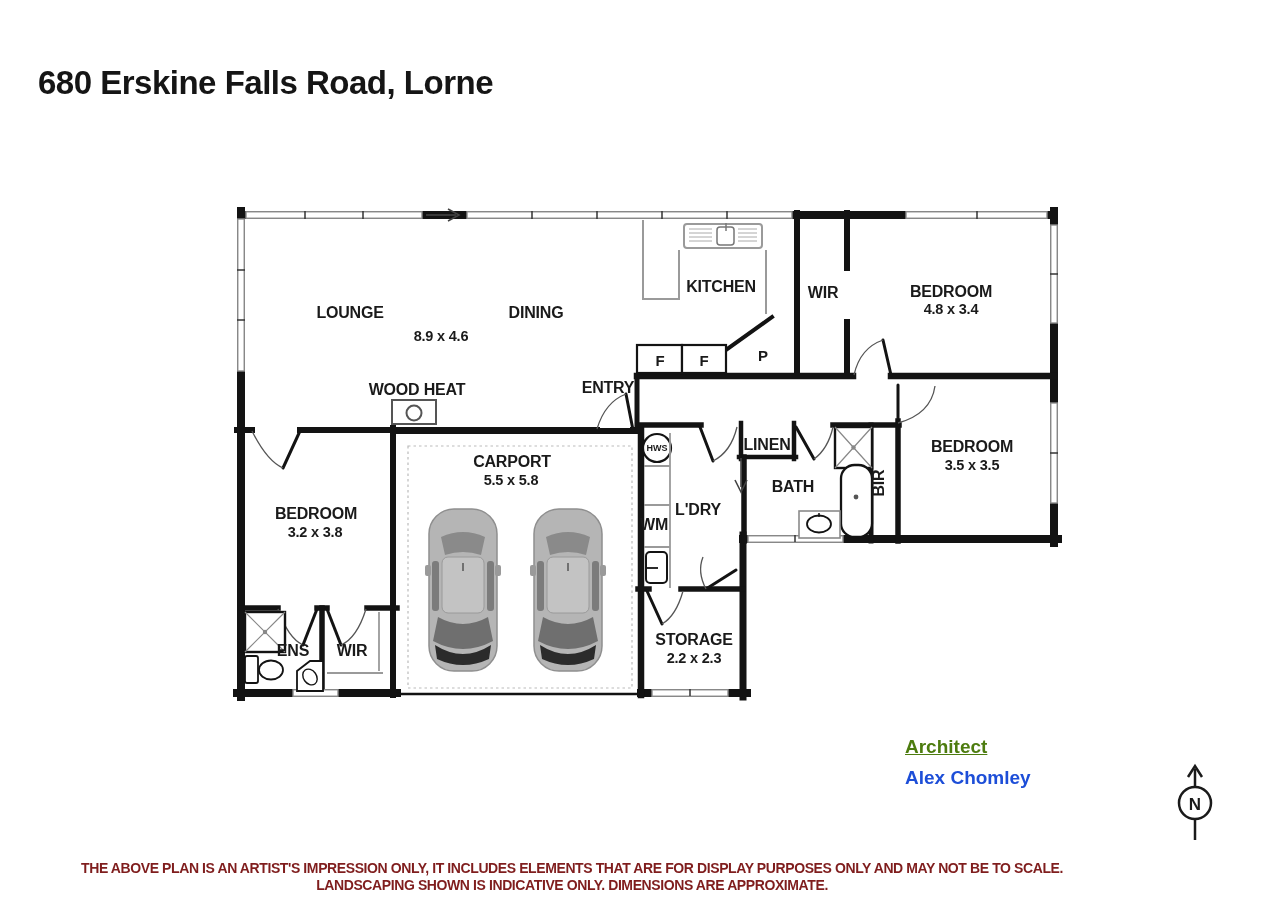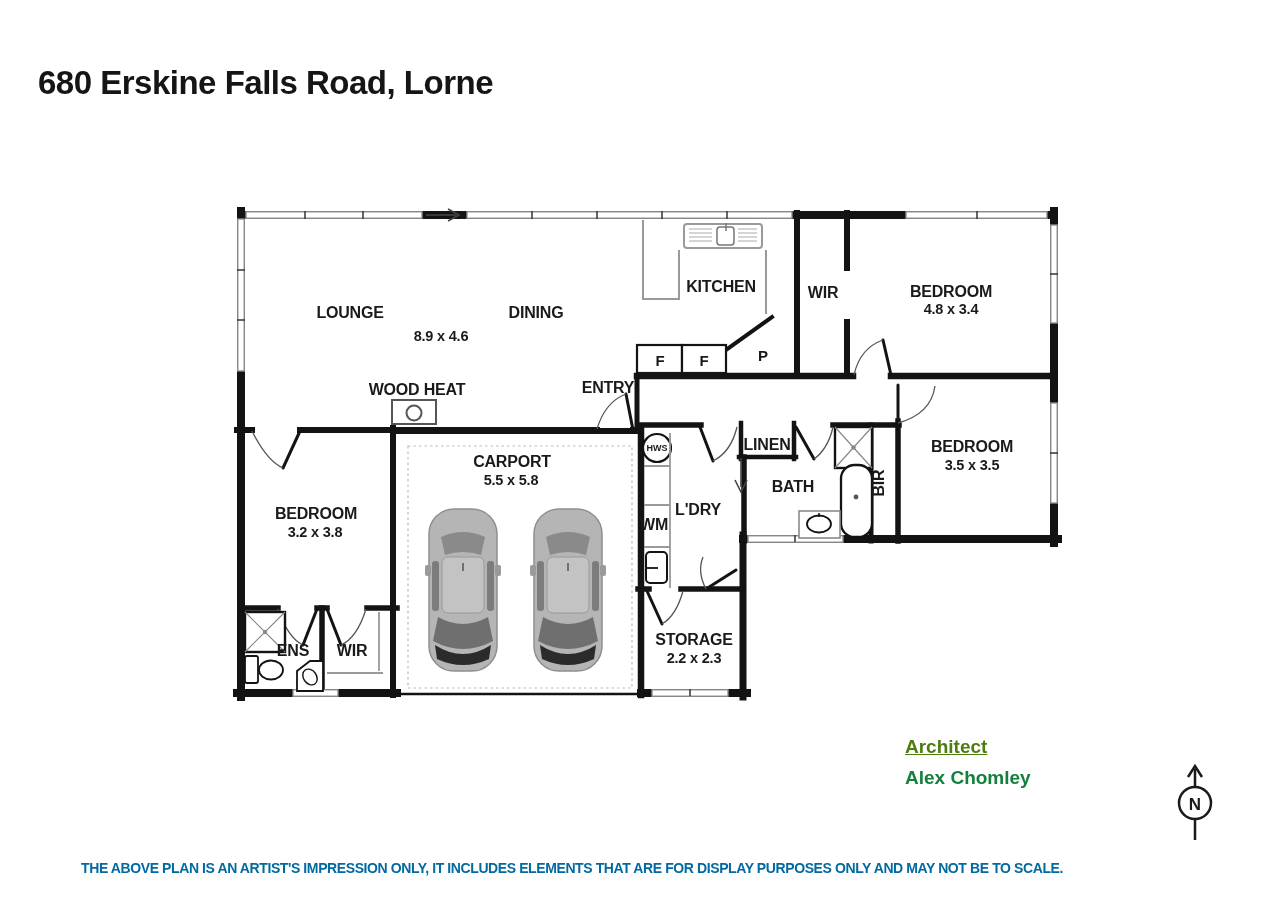--- a/index.html
+++ b/index.html
@@ -7,23 +7,23 @@
         font-family:"Liberation Sans",sans-serif;color:#111;}
   .title{position:absolute;left:38px;top:28px;font-size:33px;font-weight:700;
          letter-spacing:-0.5px;color:#151515;margin-top:36px;}
   svg text{fill:#1a1a1a;}
   .room-label{font:700 16px "Liberation Sans",sans-serif;letter-spacing:-0.2px;}
   .dims-label{font:700 14.5px "Liberation Sans",sans-serif;letter-spacing:-0.2px;}
   .small-label{font:700 15px "Liberation Sans",sans-serif;}
   .tiny-label{font:700 9px "Liberation Sans",sans-serif;}
   .architect{position:absolute;left:905px;top:736px;}
   .architect .heading{font-size:19px;font-weight:700;text-decoration:underline;color:#4d7c0f;}
-  .architect .name{font-size:19px;font-weight:700;margin-top:9px;color:#15803d;}
+  .architect .name{font-size:19px;font-weight:700;margin-top:9px;color:#1d4ed8;}
   .disclaimer{position:absolute;left:0;top:860px;width:1144px;text-align:center;
-              font-size:14px;font-weight:700;letter-spacing:-0.4px;line-height:17px;color:#0369a1;}
+              font-size:14px;font-weight:700;letter-spacing:-0.4px;line-height:17px;color:#7f1d1d;}
 </style>
 </head>
 <body>
 
 <div class="page">
 
   <div class="title">680 Erskine Falls Road, Lorne</div>
 
   <svg width="1280" height="905" viewBox="0 0 1280 905">
     <defs>
@@ -262,15 +262,16 @@
 
   
   <div class="architect">
     <div class="heading">Architect</div>
     <div class="name">Alex Chomley</div>
   </div>
 
   
   <div class="disclaimer">
     <div>THE ABOVE PLAN IS AN ARTIST'S IMPRESSION ONLY, IT INCLUDES ELEMENTS THAT ARE FOR DISPLAY PURPOSES ONLY AND MAY NOT BE TO SCALE.</div>
+    <div>LANDSCAPING SHOWN IS INDICATIVE ONLY. DIMENSIONS ARE APPROXIMATE.</div>
   </div>
 
 </div>
 
 </body></html>

